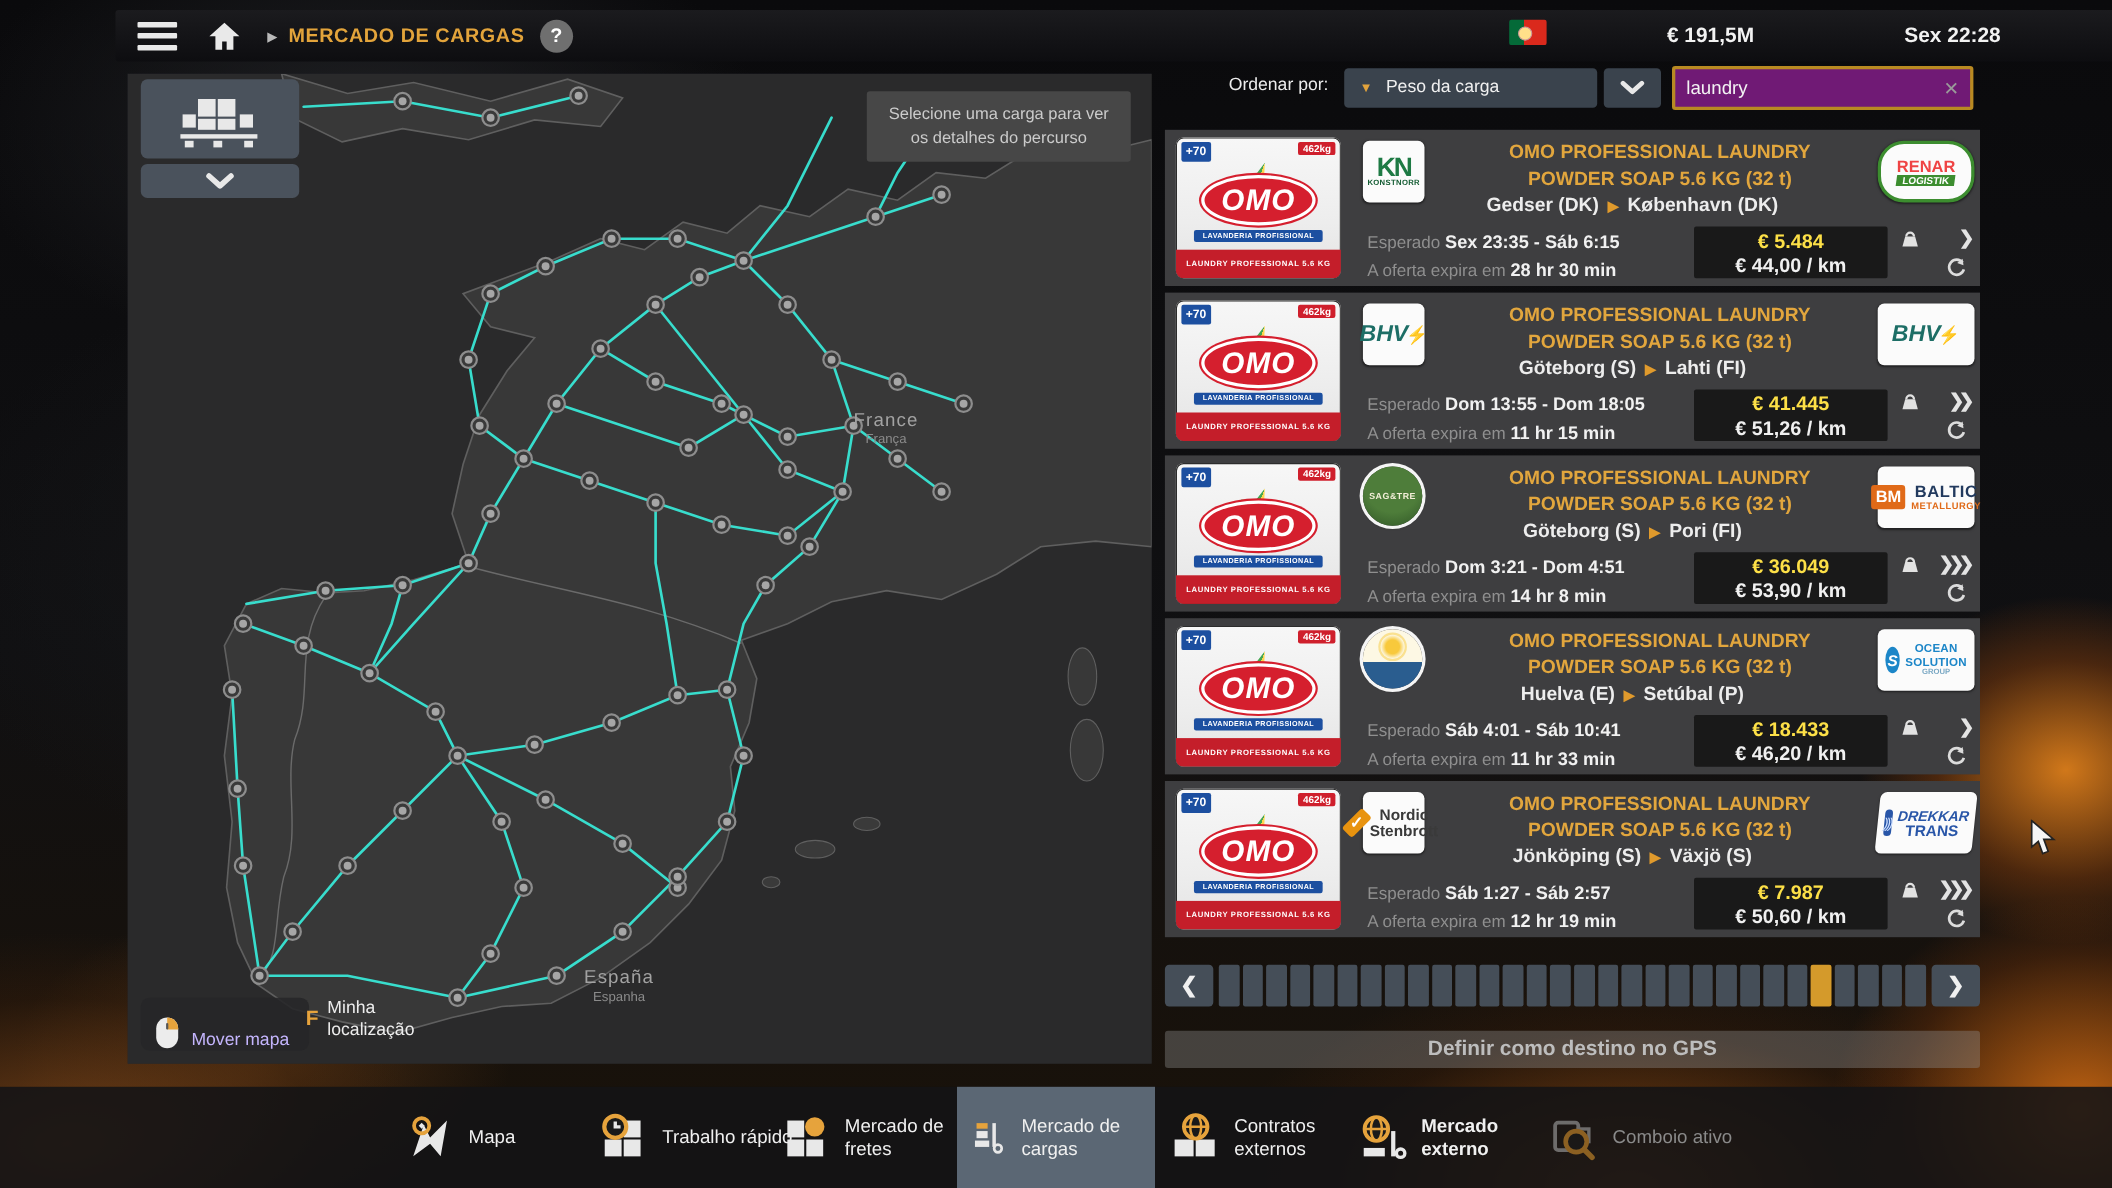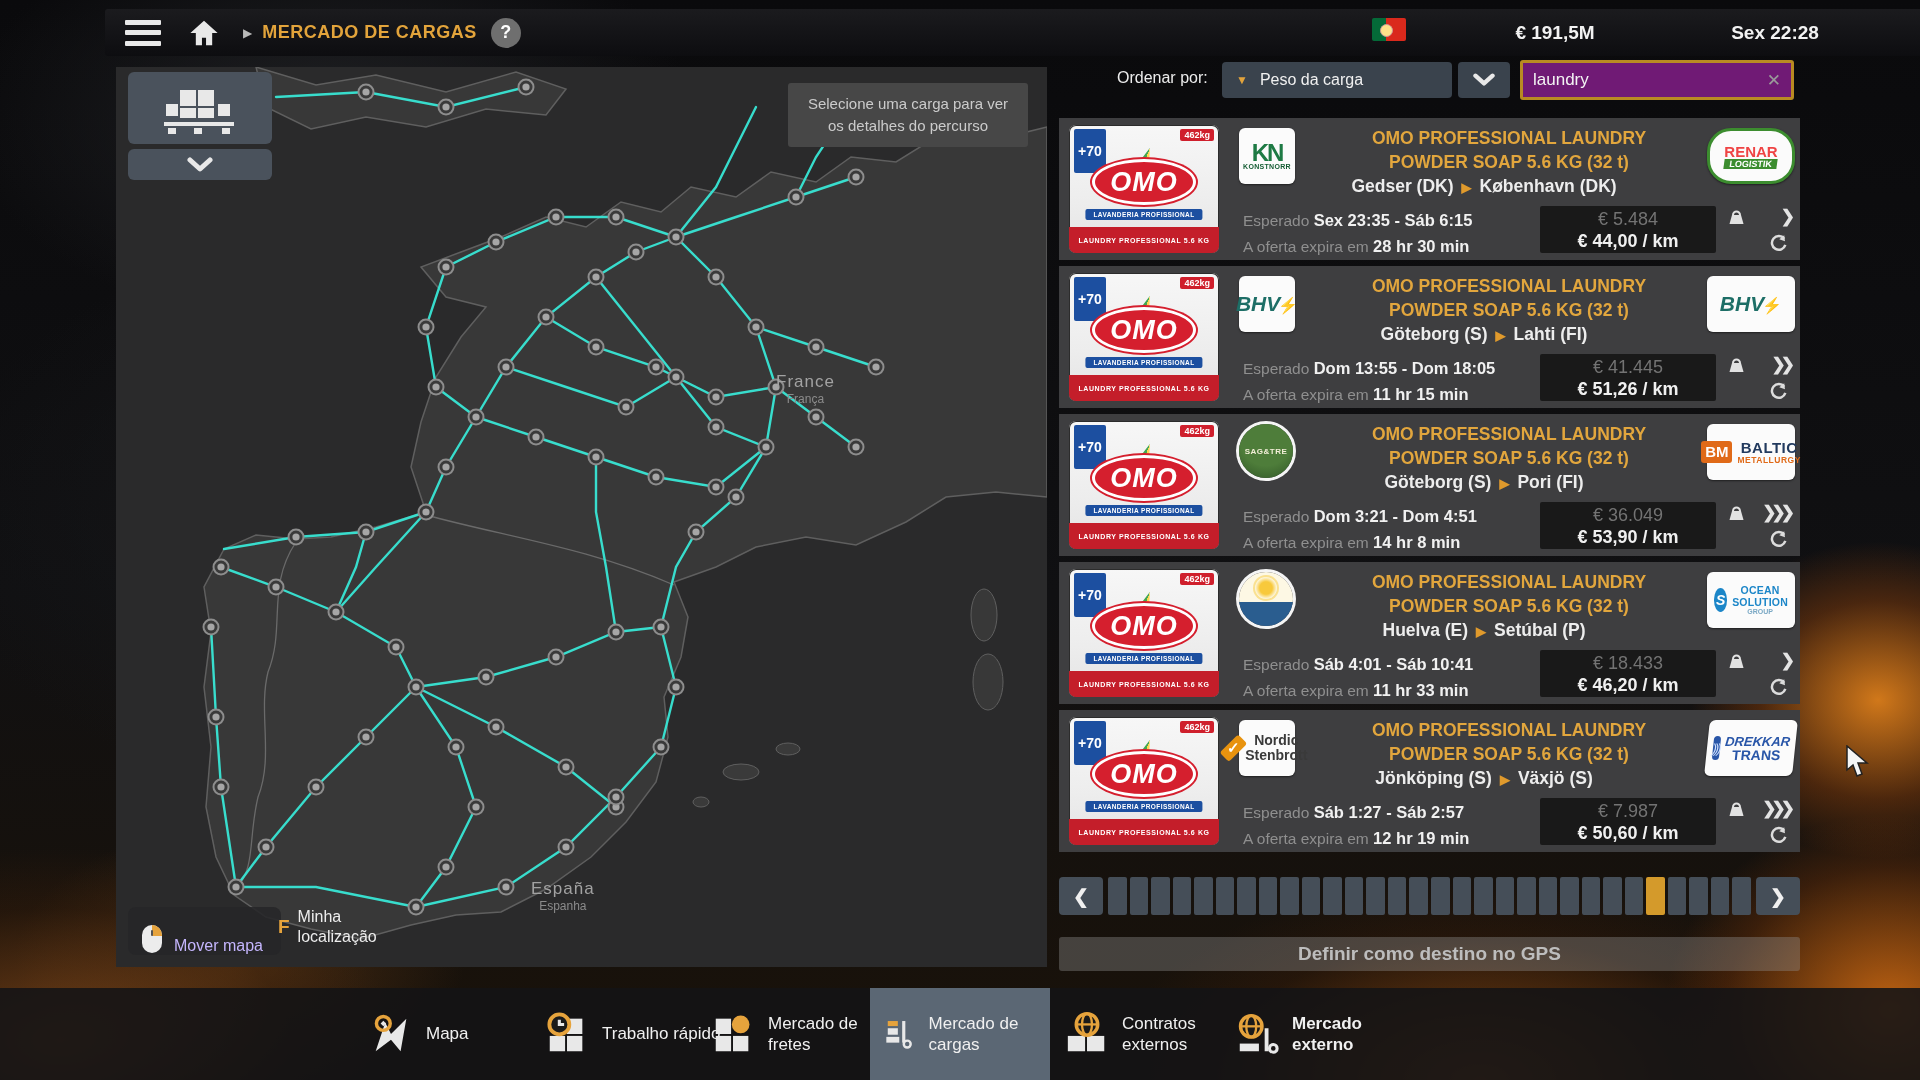--- a/index.html
+++ b/index.html
@@ -68,22 +68,22 @@
     border:3px solid #b98a22; border-radius:3px; display:flex; align-items:center; }
   .searchbox input { flex:1; background:transparent; border:none; outline:none; color:#f3f3f3; font-size:17px;
     padding:0 10px; font-family:"Liberation Sans",sans-serif; }
   .clearx { color:#9a9a9a; font-size:17px; padding-right:10px; cursor:pointer; }
 
   
   .row { position:absolute; left:0; width:741px; height:142px; background:#3e3e40; cursor:pointer; }
   .pack { position:absolute; left:5px; top:4px; width:160px; height:134px; display:flex; align-items:center; justify-content:center; }
   .pk { position:relative; width:150px; height:128px; border-radius:7px; overflow:hidden;
     background:linear-gradient(180deg,#f7f7f7 0%,#ededed 60%,#e4e4e4 100%); box-shadow:0 0 0 1px #2c2c2c inset; }
-  .pk-b1 { position:absolute; left:5px; top:4px; background:#1c4fa0; color:#fff; font-size:14px; font-weight:bold;
-    padding:14px 4px; border-radius:2px; }
+  .pk-b1 { position:absolute; left:5px; top:4px; background:#1c4fa0; color:#fff; font-size:11px; font-weight:bold;
+    padding:3px 4px; border-radius:2px; }
   .pk-b2 { position:absolute; right:5px; top:4px; background:#cf1f2c; color:#fff; font-size:9px; font-weight:bold;
     padding:1px 4px; border-radius:2px; }
   .pk-star { position:absolute; left:50%; top:22px; width:34px; height:34px; transform:translateX(-50%) rotate(20deg);
     background:conic-gradient(#ffd23c 0 25%, #57b947 25% 50%, #ffd23c 50% 75%, #2f9e3f 75% 100%);
     clip-path:polygon(50% 0,62% 38%,100% 50%,62% 62%,50% 100%,38% 62%,0 50%,38% 38%); opacity:.9; }
   .pk-oval { position:absolute; left:50%; top:34px; transform:translateX(-50%); width:104px; height:46px; background:#d51f2e;
     border-radius:50%; border:3px solid #fff; box-shadow:0 0 0 2px #d51f2e; display:flex; align-items:center; justify-content:center; }
   .pk-oval span { color:#fff; font-weight:bold; font-style:italic; font-size:27px; letter-spacing:1px; }
   .pk-ribbon { position:absolute; left:50%; top:84px; transform:translateX(-50%); background:#1c4fa0; color:#fff;
     font-size:6.5px; font-weight:bold; padding:2px 8px; border-radius:2px; white-space:nowrap; letter-spacing:.4px;}
@@ -92,21 +92,21 @@
 
   .rtitle { position:absolute; left:255px; top:9px; width:390px; text-align:center; color:#e2a63d;
     font-weight:bold; font-size:17.5px; line-height:1.35; }
   .rroute { position:absolute; left:210px; top:58px; width:430px; text-align:center; color:#ededed;
     font-weight:bold; font-size:17.5px; }
   .rarrow { color:#e09a2c; font-size:13px; padding:0 8px; }
   .meta { position:absolute; left:184px; top:90px; font-size:15.5px; color:#8f8f8f; line-height:1.55; }
   .meta b { color:#f1f1f1; font-size:16.5px; }
   .pricebox { position:absolute; left:481px; top:88px; width:176px; height:47px; background:#191919; border-radius:2px;
     text-align:center; padding-top:2px; }
-  .price { color:#737373; font-weight:normal; font-size:18px; line-height:1.25; }
+  .price { color:#fde047; font-weight:bold; font-size:18px; line-height:1.25; }
   .perkm { color:#f0f0f0; font-weight:bold; font-size:18px; line-height:1.2; }
   .flags { position:absolute; right:8px; top:88px; width:70px; height:50px; }
   .wicon { position:absolute; left:6px; top:2px; }
   .chev { position:absolute; right:2px; top:0px; color:#e4e4e4; font-size:17px; font-weight:bold; letter-spacing:-5px; width:44px; text-align:right;}
   .circ { position:absolute; right:4px; top:28px; }
 
   
   .slogo, .rlogo { position:absolute; top:10px; display:flex; align-items:center; justify-content:center; }
   .slogo { left:180px; width:56px; height:56px; }
   .rlogo { left:648px; width:88px; height:56px; }
@@ -834,20 +834,29 @@
         <ellipse cx="9" cy="8" rx="2.6" ry="5.6" fill="none" stroke="#e6a33c" stroke-width="1.2"></ellipse>
         <line x1="3.4" y1="8" x2="14.6" y2="8" stroke="#e6a33c" stroke-width="1.2"></line>
         <g fill="#e8e8e8">
             <rect x="3" y="17" width="10" height="4"></rect>
             <rect x="16" y="9" width="2" height="12"></rect>
           </g>
         <circle cx="20.5" cy="19.5" r="2" fill="none" stroke="#e8e8e8" stroke-width="1.6"></circle>
       </svg>
       <span class="lbl">Mercado externo</span>
     </div>
+    <div class="navitem disabled" style="left:1396px;">
+      <svg width="46" height="46" viewBox="0 0 24 24">
+        <rect x="3" y="5" width="11" height="13" rx="1.5" fill="none" stroke="#9a9a9a" stroke-width="1.8"></rect>
+        <rect x="14" y="8" width="5" height="6" fill="none" stroke="#9a9a9a" stroke-width="1.6"></rect>
+        <circle cx="13" cy="14" r="5" fill="#1a1a1a" stroke="#c8882a" stroke-width="2.2"></circle>
+        <line x1="17" y1="18" x2="20.5" y2="21.5" stroke="#c8882a" stroke-width="2.6" stroke-linecap="round"></line>
+      </svg>
+      <span class="lbl">Comboio ativo</span>
+    </div>
   </div>
 
   <div class="cursor">
     <svg width="30" height="34" viewBox="0 0 30 34">
       <polygon points="2,1 2,25 8,20 12,31 17,29 13,18 22,18" fill="#f5f5f5" stroke="#222" stroke-width="1.5"></polygon>
     </svg>
   </div>
 </div>
 
 </body></html>

